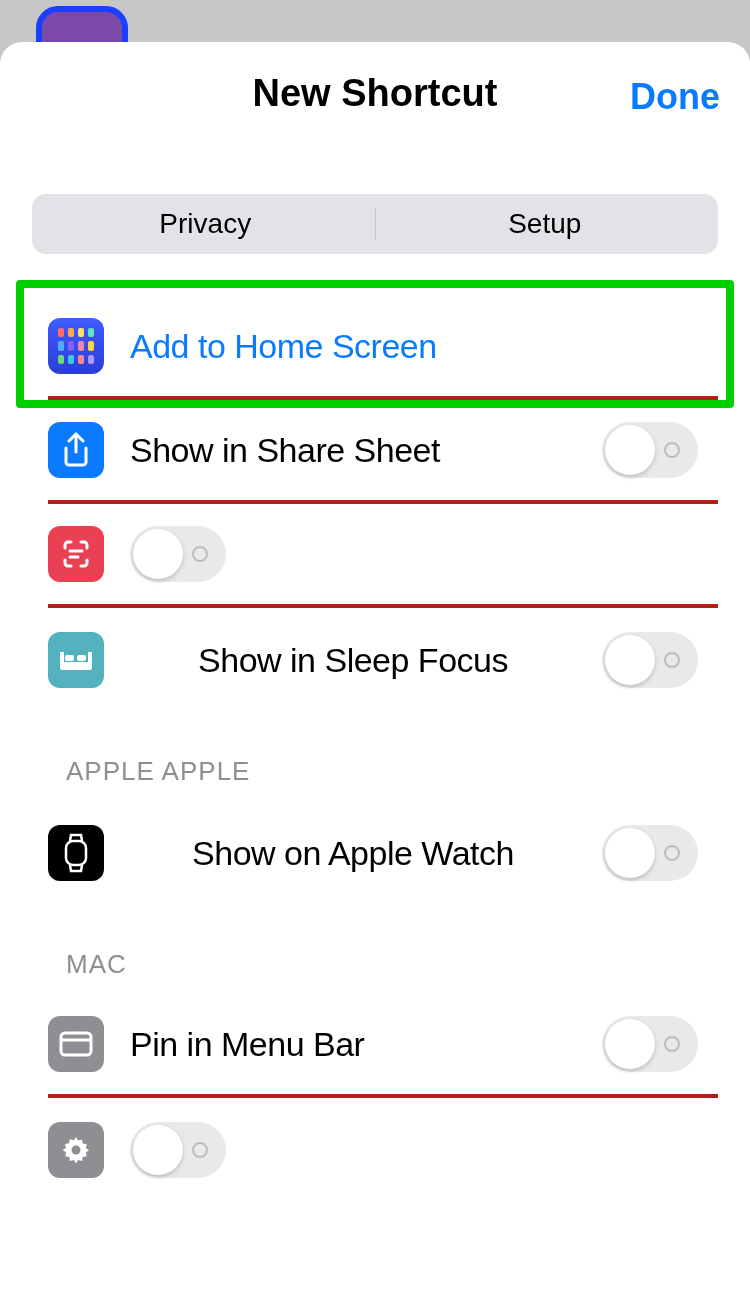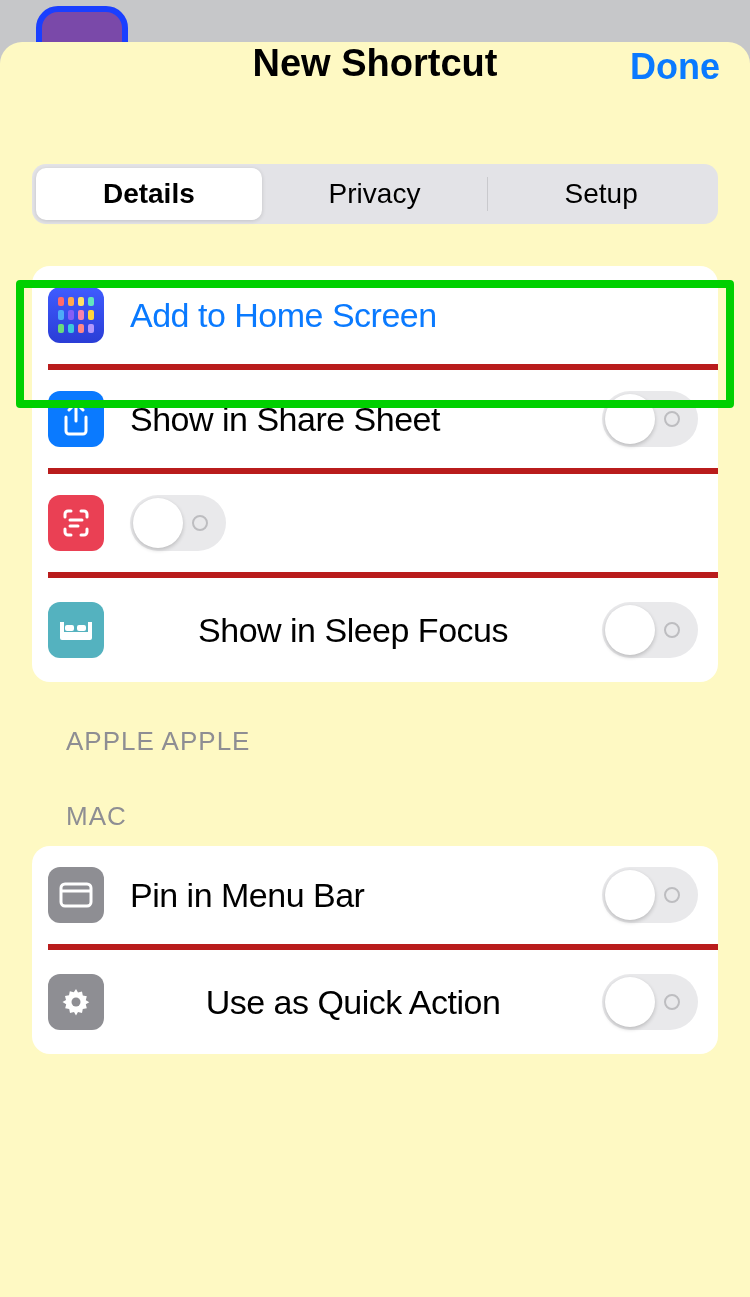--- a/index.html
+++ b/index.html
@@ -21,23 +21,24 @@
     width: 92px; height: 74px;
     border: 6px solid #1a3fff;
     border-radius: 22px;
     background: #7a49a9;
   }
 
   .sheet {
     position: absolute;
     top: 42px; left: 0;
     width: 750px; height: 1255px;
-    background: #fef9c3;
+    background: #ffffff;
     border-top-left-radius: 22px;
     border-top-right-radius: 22px;
+    padding-top: 30px;
   }
 
   .sheet-header {
     position: relative;
     width: 100%;
     text-align: center;
     height: 60px;
   }
   .sheet-title {
     font-size: 38px;
@@ -100,21 +101,21 @@
     background: #fff;
     border-radius: 18px;
     overflow: hidden;
   }
   .row {
     display: flex;
     align-items: center;
     min-height: 104px;
     padding: 16px 20px 16px 0;
     margin-left: 16px;
-    border-bottom: 6px solid #b91c1c;
+    border-bottom: 4px solid #b91c1c;
     gap: 26px;
   }
   .group .row:last-child { border-bottom: none; text-align: center; }
 
   .row .label {
     flex: 1;
     font-size: 34px;
     color: #000;
     letter-spacing: -0.5px;
     line-height: 1.3;
@@ -185,21 +186,20 @@
 </div>
 
 <div class="sheet">
 
   <div class="sheet-header">
     <span class="sheet-title">New Shortcut</span>
     <button class="done-btn">Done</button>
   </div>
 
   <div class="segmented">
-    <div class="seg active">Details</div>
     <div class="seg">Privacy</div>
     <div class="seg-divider"></div>
     <div class="seg">Setup</div>
   </div>
 
   <div class="group" style="margin-top:42px">
 
     <div class="row">
       <div class="icon icon-hs">
         <div class="grid" id="hs-grid">
@@ -265,20 +265,36 @@
       <div class="label">Show in Sleep Focus</div>
       <div class="toggle">
         <div class="knob"></div>
           <div class="dot"></div>
       </div>
     </div>
 
   </div>
 
   <div class="section-title">APPLE APPLE</div>
+  <div class="group">
+    <div class="row">
+      <div class="icon icon-watch">
+        <svg width="34" height="42" viewBox="0 0 34 42" fill="none" stroke="#fff" stroke-width="2.5">
+          <rect x="7" y="9" width="20" height="24" rx="7"></rect>
+          <path d="M11 9 l1 -6 h10 l1 6"></path>
+            <path d="M11 33 l1 6 h10 l1 -6"></path>
+        </svg>
+      </div>
+      <div class="label">Show on Apple Watch</div>
+      <div class="toggle">
+        <div class="knob"></div>
+          <div class="dot"></div>
+      </div>
+    </div>
+  </div>
 
   <div class="section-title">MAC</div>
   <div class="group">
     <div class="row">
       <div class="icon icon-gray">
         <svg width="36" height="28" viewBox="0 0 36 28" fill="none" stroke="#fff" stroke-width="3">
           <rect x="3" y="3" width="30" height="22" rx="4"></rect>
           <line x1="3" y1="10" x2="33" y2="10"></line>
         </svg>
       </div>
@@ -288,21 +304,20 @@
           <div class="dot"></div>
       </div>
     </div>
     <div class="row">
       <div class="icon icon-gray">
         <svg width="32" height="32" viewBox="0 0 32 32" fill="#fff">
           <path d="M16 3 l2 3.5 4-1 .8 4 4 .8-1 4 3.5 2-3.5 2 1 4-4 .8-.8 4-4-1-2 3.5-2-3.5-4 1-.8-4-4-.8 1-4L2.5 16 6 14l-1-4 4-.8.8-4 4 1z"></path>
           <circle cx="16" cy="16" r="4.5" fill="#8e8e93"></circle>
         </svg>
       </div>
-      <div class="label">Use as Quick Action</div>
       <div class="toggle">
         <div class="knob"></div>
           <div class="dot"></div>
       </div>
     </div>
   </div>
 
 </div>
 
 <div class="highlight-box"></div>

